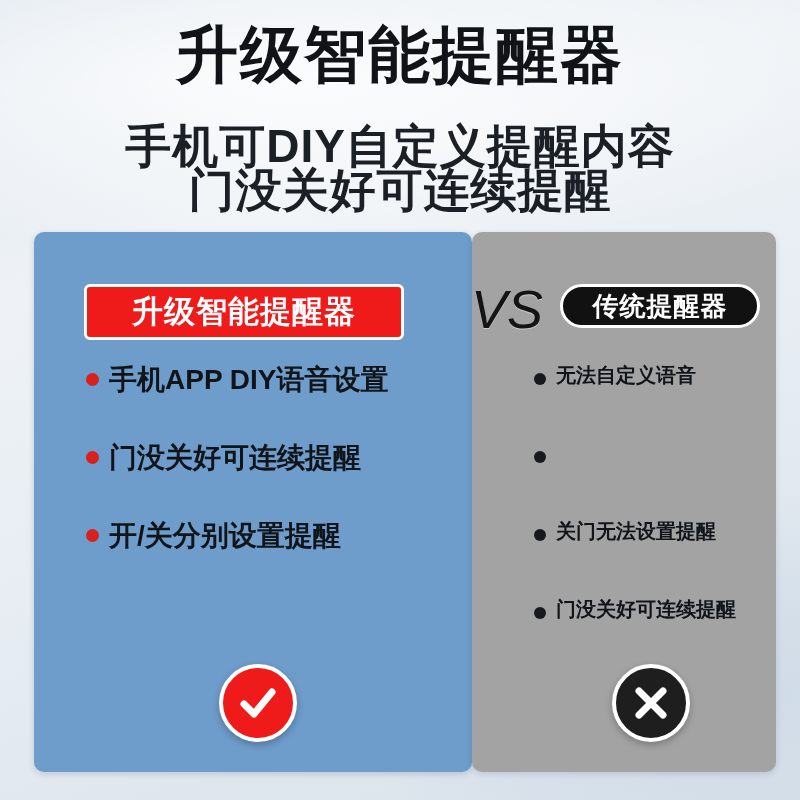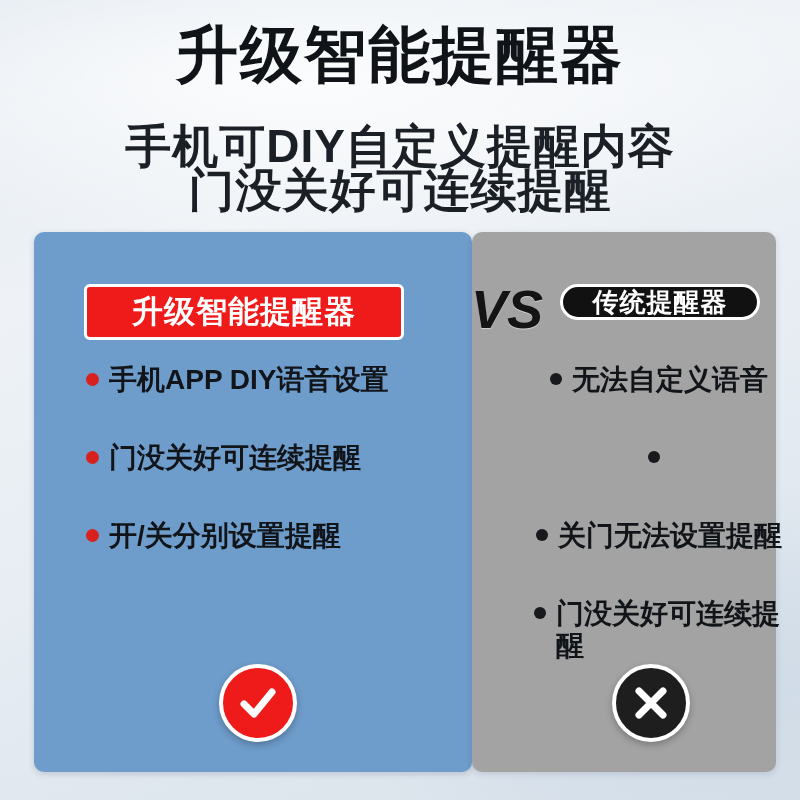--- a/index.html
+++ b/index.html
@@ -115,39 +115,39 @@
     color: #ffffff;
     font-size: 31px;
     border-radius: 6px;
     border: 3px solid #ffffff;
     box-sizing: border-box;
   }
   .tag-right {
     left: 526px;
     top: 52px;
     width: 200px;
-    height: 36px;
+    height: 44px;
     background: #111111;
     color: #ffffff;
     font-size: 26px;
     border-radius: 26px;
     border: 3px solid #ffffff;
     box-sizing: border-box;
     text-align: right;
   }
   .vs {
     position: absolute;
     left: 418px;
     top: 42px;
     width: 110px;
     height: 70px;
     line-height: 70px;
     text-align: center;
     font-size: 54px;
-    font-weight: bold;
+    font-weight: normal;
     font-style: italic;
     color: #141414;
     z-index: 5;
     text-shadow: 0 1px 0 rgba(255,255,255,0.45);
   }
 
   .list {
     position: absolute;
     margin: 0;
     padding: 0;
@@ -168,22 +168,21 @@
     align-items: flex-start;
     font-weight: bold;
     color: #111418;
   }
   .list-left li {
     height: 78px;
     font-size: 28px;
   }
   .list-right li {
     height: 78px;
-    font-size: 28px;
-    justify-content: center;
+    font-size: 20px;
   }
   .bullet {
     flex: 0 0 auto;
     border-radius: 50%;
     margin-top: 9px;
     margin-right: 10px;
   }
   .bullet-left {
     width: 13px;
     height: 13px;

